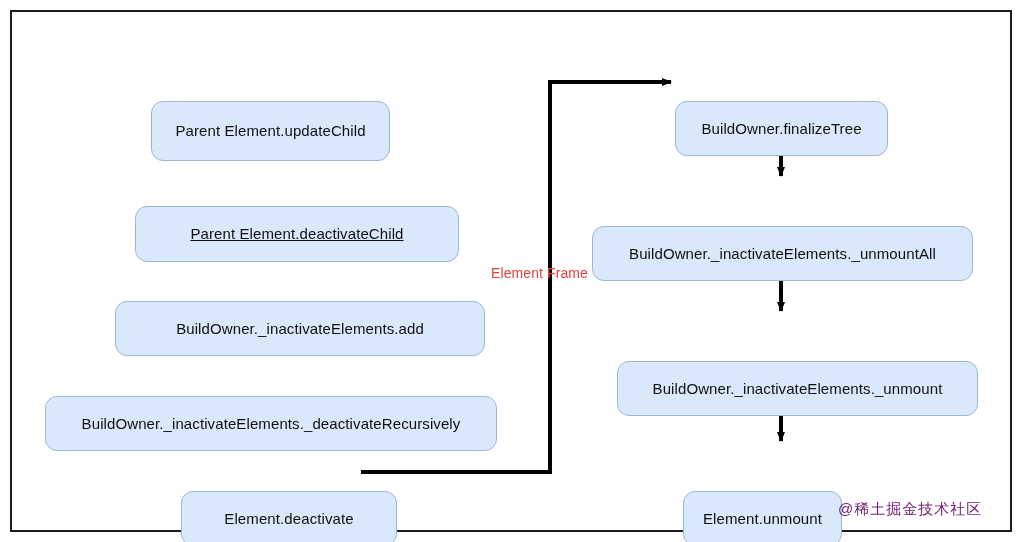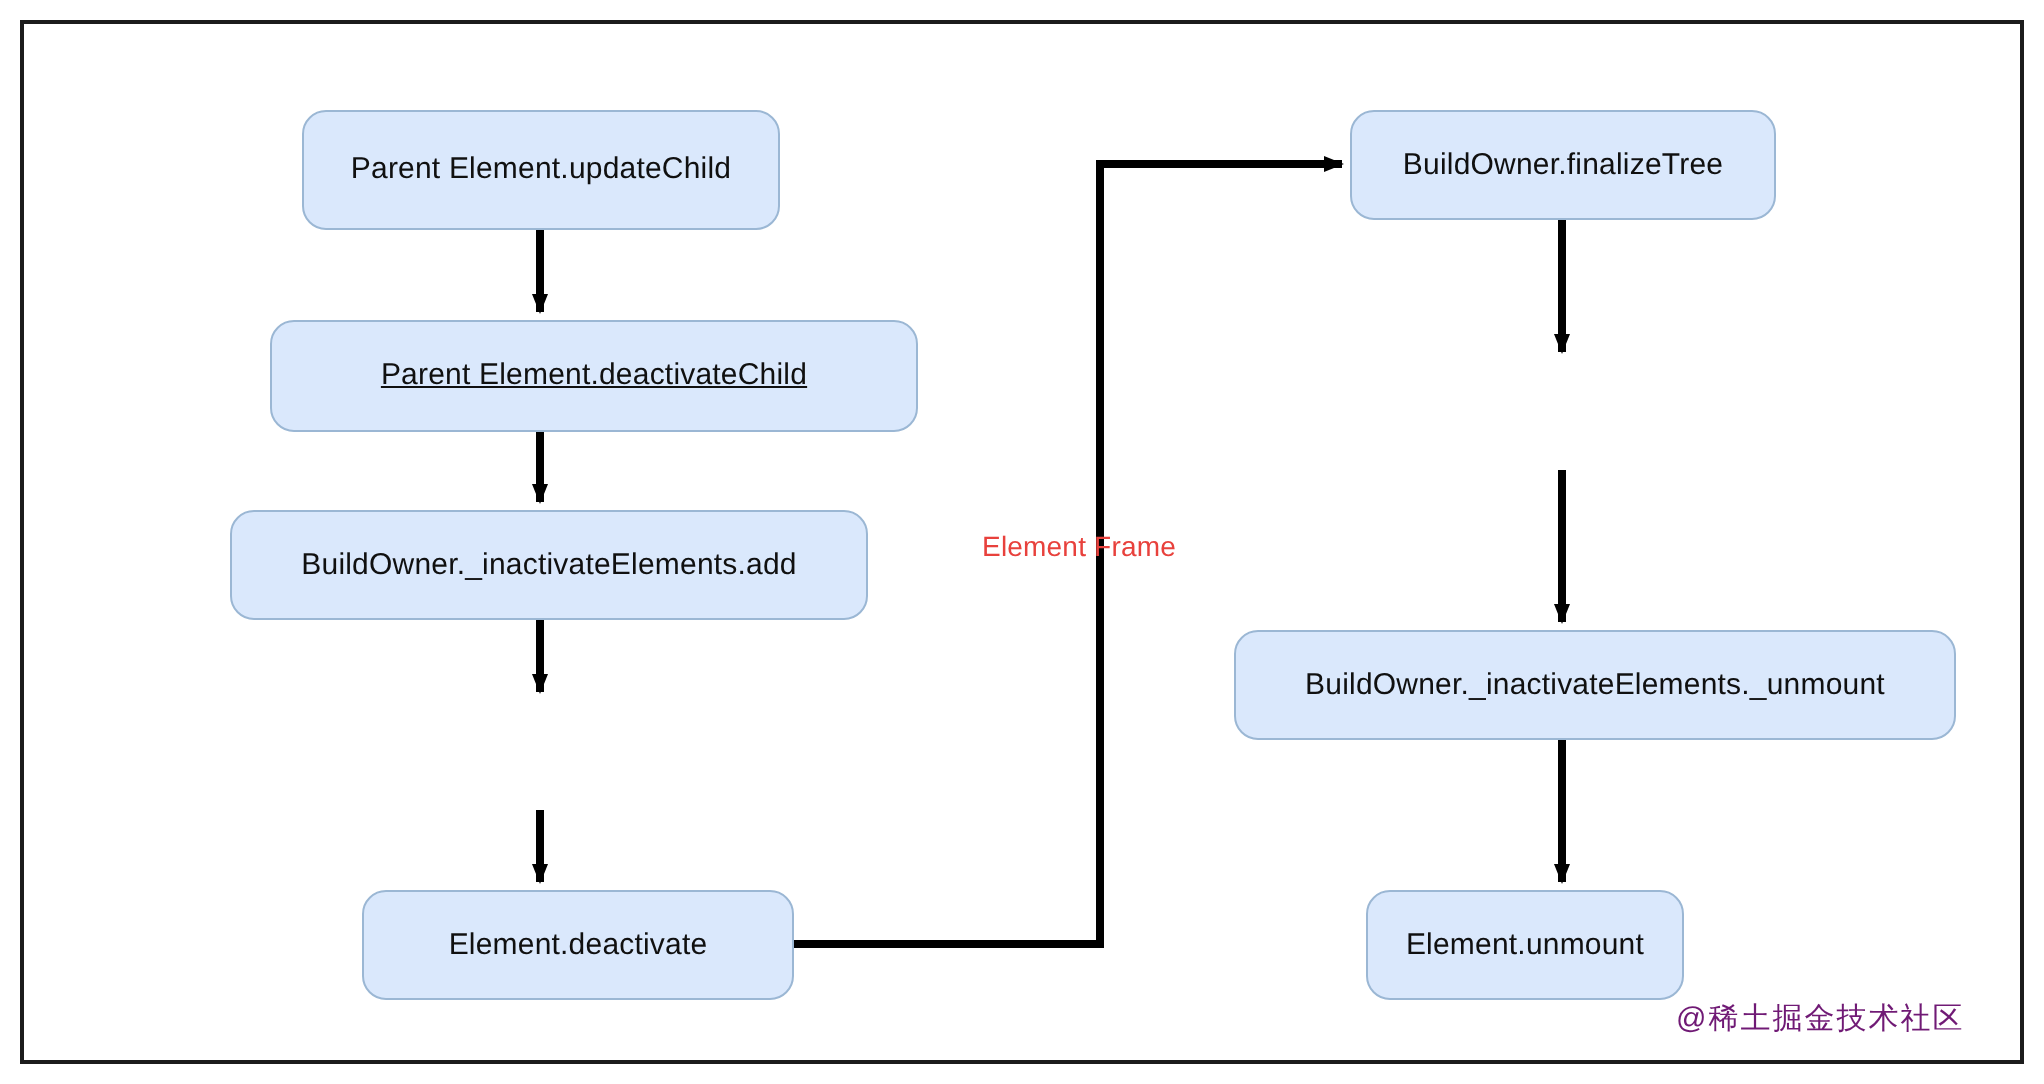--- a/index.html
+++ b/index.html
@@ -47,20 +47,21 @@
     border-radius: 12px;
     display: flex;
     align-items: center;
     justify-content: center;
     color: #101010;
     font-size: 15px;
     line-height: 1.2;
     text-align: center;
     white-space: nowrap;
     letter-spacing: 0.1px;
+    margin-top: 46px;
   }
   .edge-label {
     position: absolute;
     color: #e8413c;
     font-size: 14px;
     white-space: nowrap;
     letter-spacing: 0.1px;
   }
   .watermark {
     position: absolute;
@@ -102,33 +103,39 @@
   </svg>
 
   <div class="node" style="left:151px; top:55px; width:239px; height:60px;">
     <span>Parent Element.updateChild</span>
   </div>
 
   <div class="node" style="left:135px; top:160px; width:324px; height:56px;text-decoration:underline;">
     <span>Parent Element.deactivateChild</span>
   </div>
 
-  <div class="node" style="left:115px; top:255px; width:319px; height:55px;">
+  <div class="node" style="left:115px; top:255px; width:370px; height:55px;">
     <span>BuildOwner._inactivateElements.add</span>
   </div>
 
+  <div class="node" style="left:45px; top:350px; width:452px; height:55px;">
+    <span>BuildOwner._inactivateElements._deactivateRecursively</span>
+  </div>
 
   <div class="node" style="left:181px; top:445px; width:216px; height:55px;">
     <span>Element.deactivate</span>
   </div>
 
   <div class="node" style="left:675px; top:55px; width:213px; height:55px;">
     <span>BuildOwner.finalizeTree</span>
   </div>
 
+  <div class="node" style="left:592px; top:180px; width:381px; height:55px;">
+    <span>BuildOwner._inactivateElements._unmountAll</span>
+  </div>
 
   <div class="node" style="left:617px; top:315px; width:361px; height:55px;text-align:center;">
     <span>BuildOwner._inactivateElements._unmount</span>
   </div>
 
   <div class="node" style="left:683px; top:445px; width:159px; height:55px;">
     <span>Element.unmount</span>
   </div>
 
   <div class="edge-label" style="left:491px; top:265px;">Element Frame</div>

